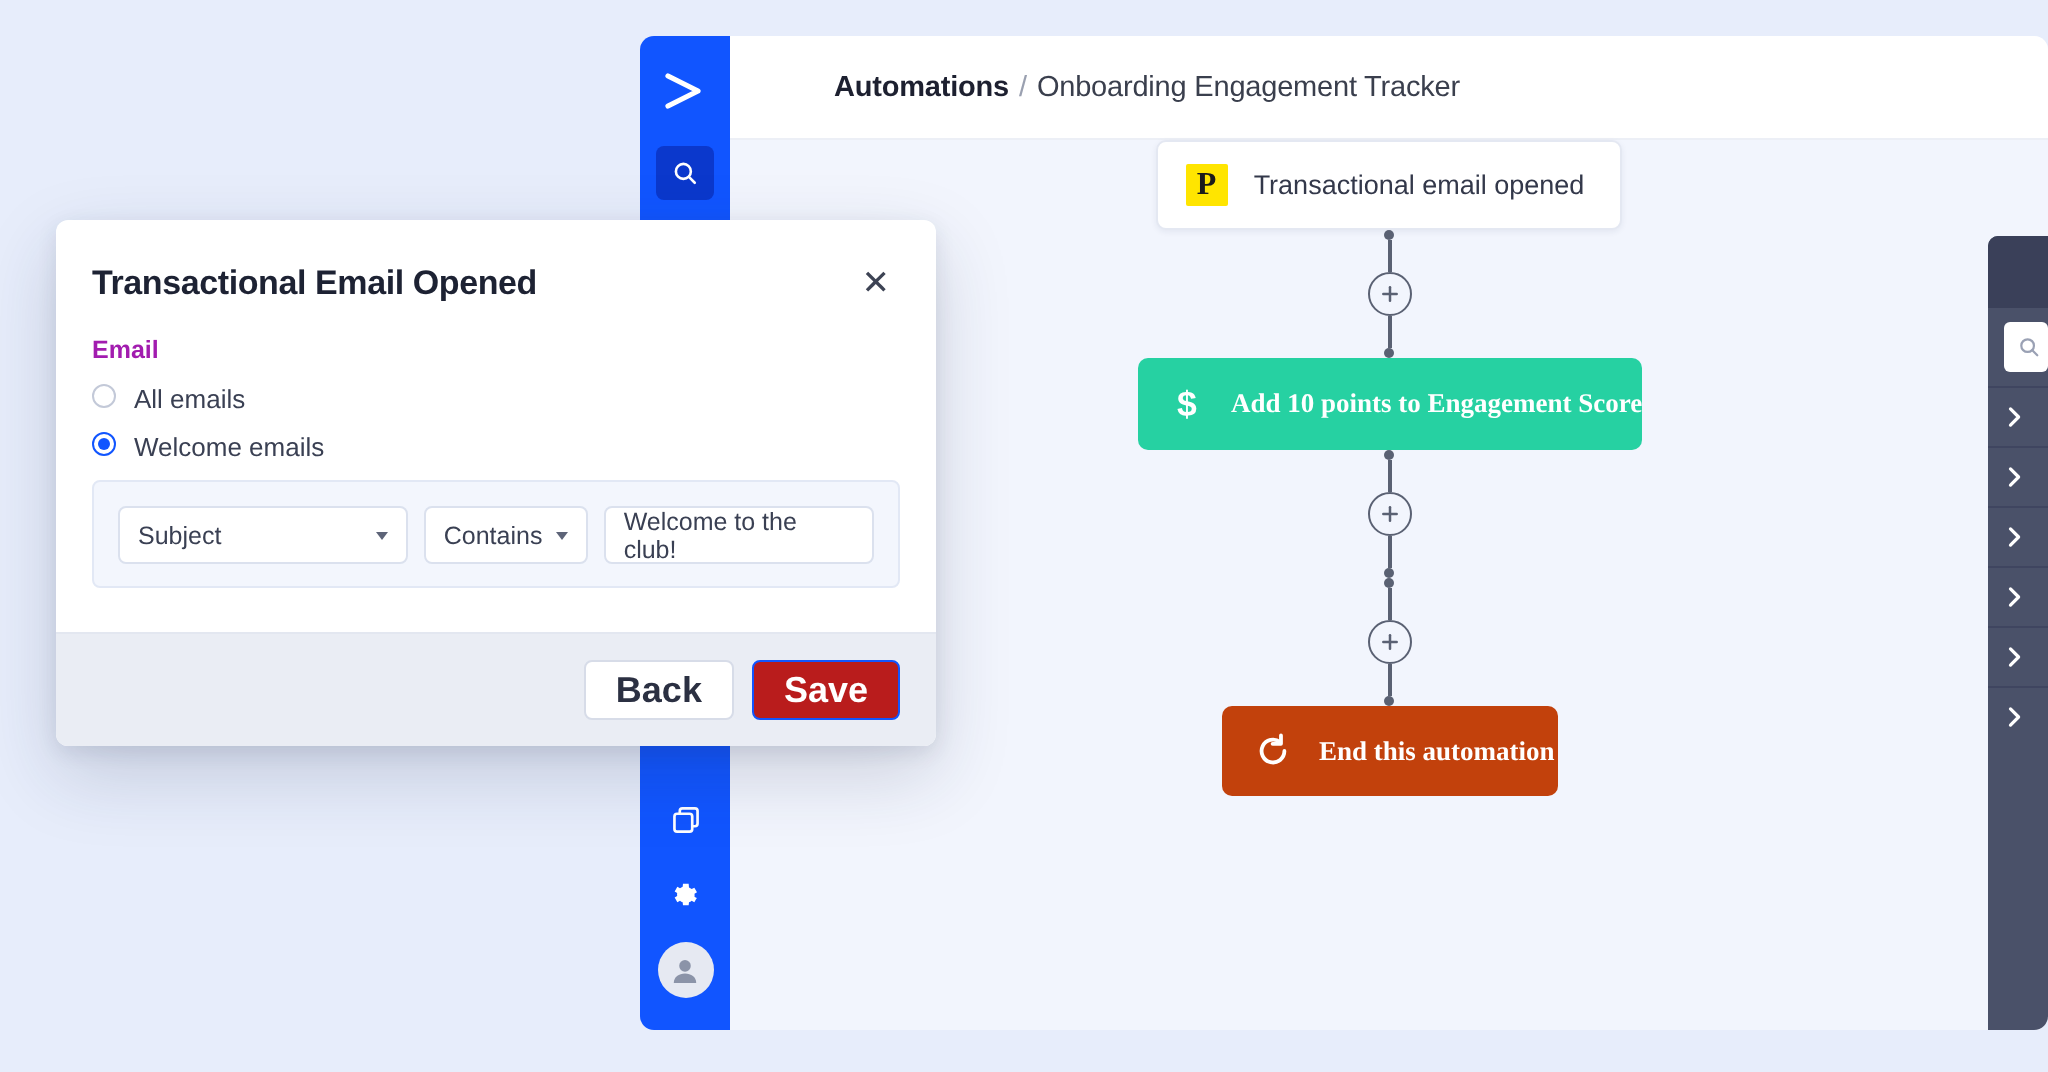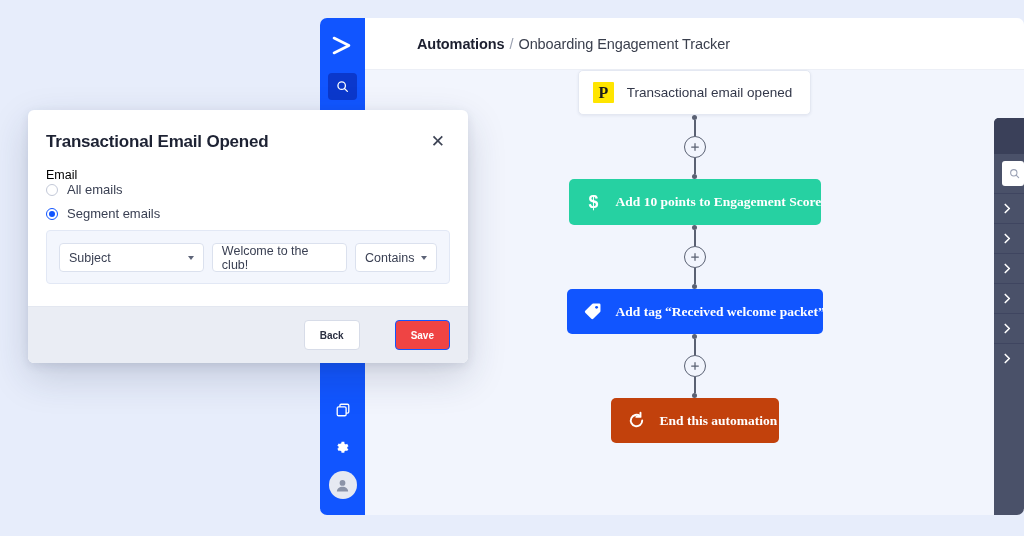--- a/index.html
+++ b/index.html
@@ -172,22 +172,22 @@
     padding: 22px 20px 0 18px;
     display: flex; align-items: flex-start; justify-content: space-between;
   }
   .modal-title { font-size: 17px; font-weight: bold; color: #1d2233; letter-spacing: -0.2px; }
   .modal-close {
     font-size: 17px; color: #3d4354; line-height: 1;
     padding: 1px 3px; background: none; border: none; cursor: pointer;
     font-family: "Liberation Sans", sans-serif;
   }
   .modal-body { padding: 16px 18px 22px 18px; }
-  .field-label { font-size: 12.5px; font-weight: normal; color: #000000; margin-bottom: 0; }
-  .radio-row { display: flex; align-items: center; margin-bottom: 9px; }
+  .field-label { font-size: 12.5px; font-weight: bold; color: #a21caf; margin-bottom: 10px; }
+  .radio-row { display: flex; margin-bottom: 9px; }
   .radio {
     width: 12px; height: 12px; border-radius: 50%;
     border: 1.5px solid #c3c9d8; background: #fff;
     margin-right: 9px; flex: 0 0 auto;
     display: flex; align-items: center; justify-content: center;
   }
   .radio.checked { border-color: #1155ff; }
   .radio.checked::after {
     content: ""; width: 6px; height: 6px; border-radius: 50%;
     background: #1155ff;
@@ -230,27 +230,27 @@
   }
   .modal-foot {
     background: #eaedf4;
     padding: 13px 18px;
     display: flex; justify-content: flex-end; gap: 9px;
     border-top: 1px solid #e3e7f0;
   }
   .btn {
     height: 30px; padding: 0 15px;
     border-radius: 4px;
-    font-size: 10px; font-weight: bold;
+    font-size: 18px; font-weight: bold;
     cursor: pointer;
     font-family: "Liberation Sans", sans-serif;
     display: flex; align-items: center;
   }
   .btn-back { background: #fff; border: 1px solid #d7dce8; color: #2b3042; }
-  .btn-save { background: #ef4444; border: 1px solid #1155ff; color: #fff; margin-left: 26px; }
+  .btn-save { background: #b91c1c; border: 1px solid #1155ff; color: #fff; }
 </style>
 </head>
 <body>
 
 <div id="stage">
 
   <div class="app-window">
 
     <div class="left-nav">
       <div class="logo-mark">
@@ -335,31 +335,20 @@
             <div class="plus-circle">
               <svg width="10" height="10" viewBox="0 0 12 12">
                 <line x1="6" y1="2" x2="6" y2="10" stroke="#5a6173" stroke-width="1.5" stroke-linecap="round"></line>
                 <line x1="2" y1="6" x2="10" y2="6" stroke="#5a6173" stroke-width="1.5" stroke-linecap="round"></line>
               </svg>
             </div>
             <div class="conn-line" style="height:16px"></div>
             <div class="dot"></div>
           </div>
 
-          <div class="node-row">
-            <div class="node node-action node-blue">
-              <div class="node-icon">
-                <svg width="19" height="19" viewBox="0 0 20 20">
-                  <path d="M10.6 1.6H17a1.4 1.4 0 011.4 1.4v6.4a1.4 1.4 0 01-.4 1l-7.2 7.2a1.4 1.4 0 01-2 0l-6.4-6.4a1.4 1.4 0 010-2l7.2-7.2a1.4 1.4 0 011-.4z" fill="#ffffff"></path>
-                  <circle cx="14.3" cy="5.6" r="1.5" fill="#1155ff"></circle>
-                </svg>
-              </div>
-              <div class="node-label">Add tag “Received welcome packet”</div>
-            </div>
-          </div>
 
           <div class="connector">
             <div class="dot"></div>
             <div class="conn-line" style="height:16px"></div>
             <div class="plus-circle">
               <svg width="10" height="10" viewBox="0 0 12 12">
                 <line x1="6" y1="2" x2="6" y2="10" stroke="#5a6173" stroke-width="1.5" stroke-linecap="round"></line>
                 <line x1="2" y1="6" x2="10" y2="6" stroke="#5a6173" stroke-width="1.5" stroke-linecap="round"></line>
               </svg>
             </div>
@@ -436,35 +425,35 @@
     <div class="modal-body">
       <div class="field-label">Email</div>
 
       <div class="radio-row">
         <span class="radio"></span>
         <span class="radio-label">All emails</span>
       </div>
 
       <div class="radio-row">
         <span class="radio checked"></span>
-        <span class="radio-label">Segment emails</span>
+        <span class="radio-label">Welcome emails</span>
       </div>
 
       <div class="condition-box">
         <div class="cond-row">
           <div class="ctl sel-subject">
             <span>Subject</span>
             <span class="caret"></span>
           </div>
-          <div class="ctl txt-value">
-            <span>Welcome to the club!</span>
-          </div>
           <div class="ctl sel-contains">
             <span>Contains</span>
             <span class="caret"></span>
+          </div>
+          <div class="ctl txt-value">
+            <span>Welcome to the club!</span>
           </div>
         </div>
       </div>
     </div>
 
     <div class="modal-foot">
       <button class="btn btn-back">Back</button>
       <button class="btn btn-save">Save</button>
     </div>
   </div>

